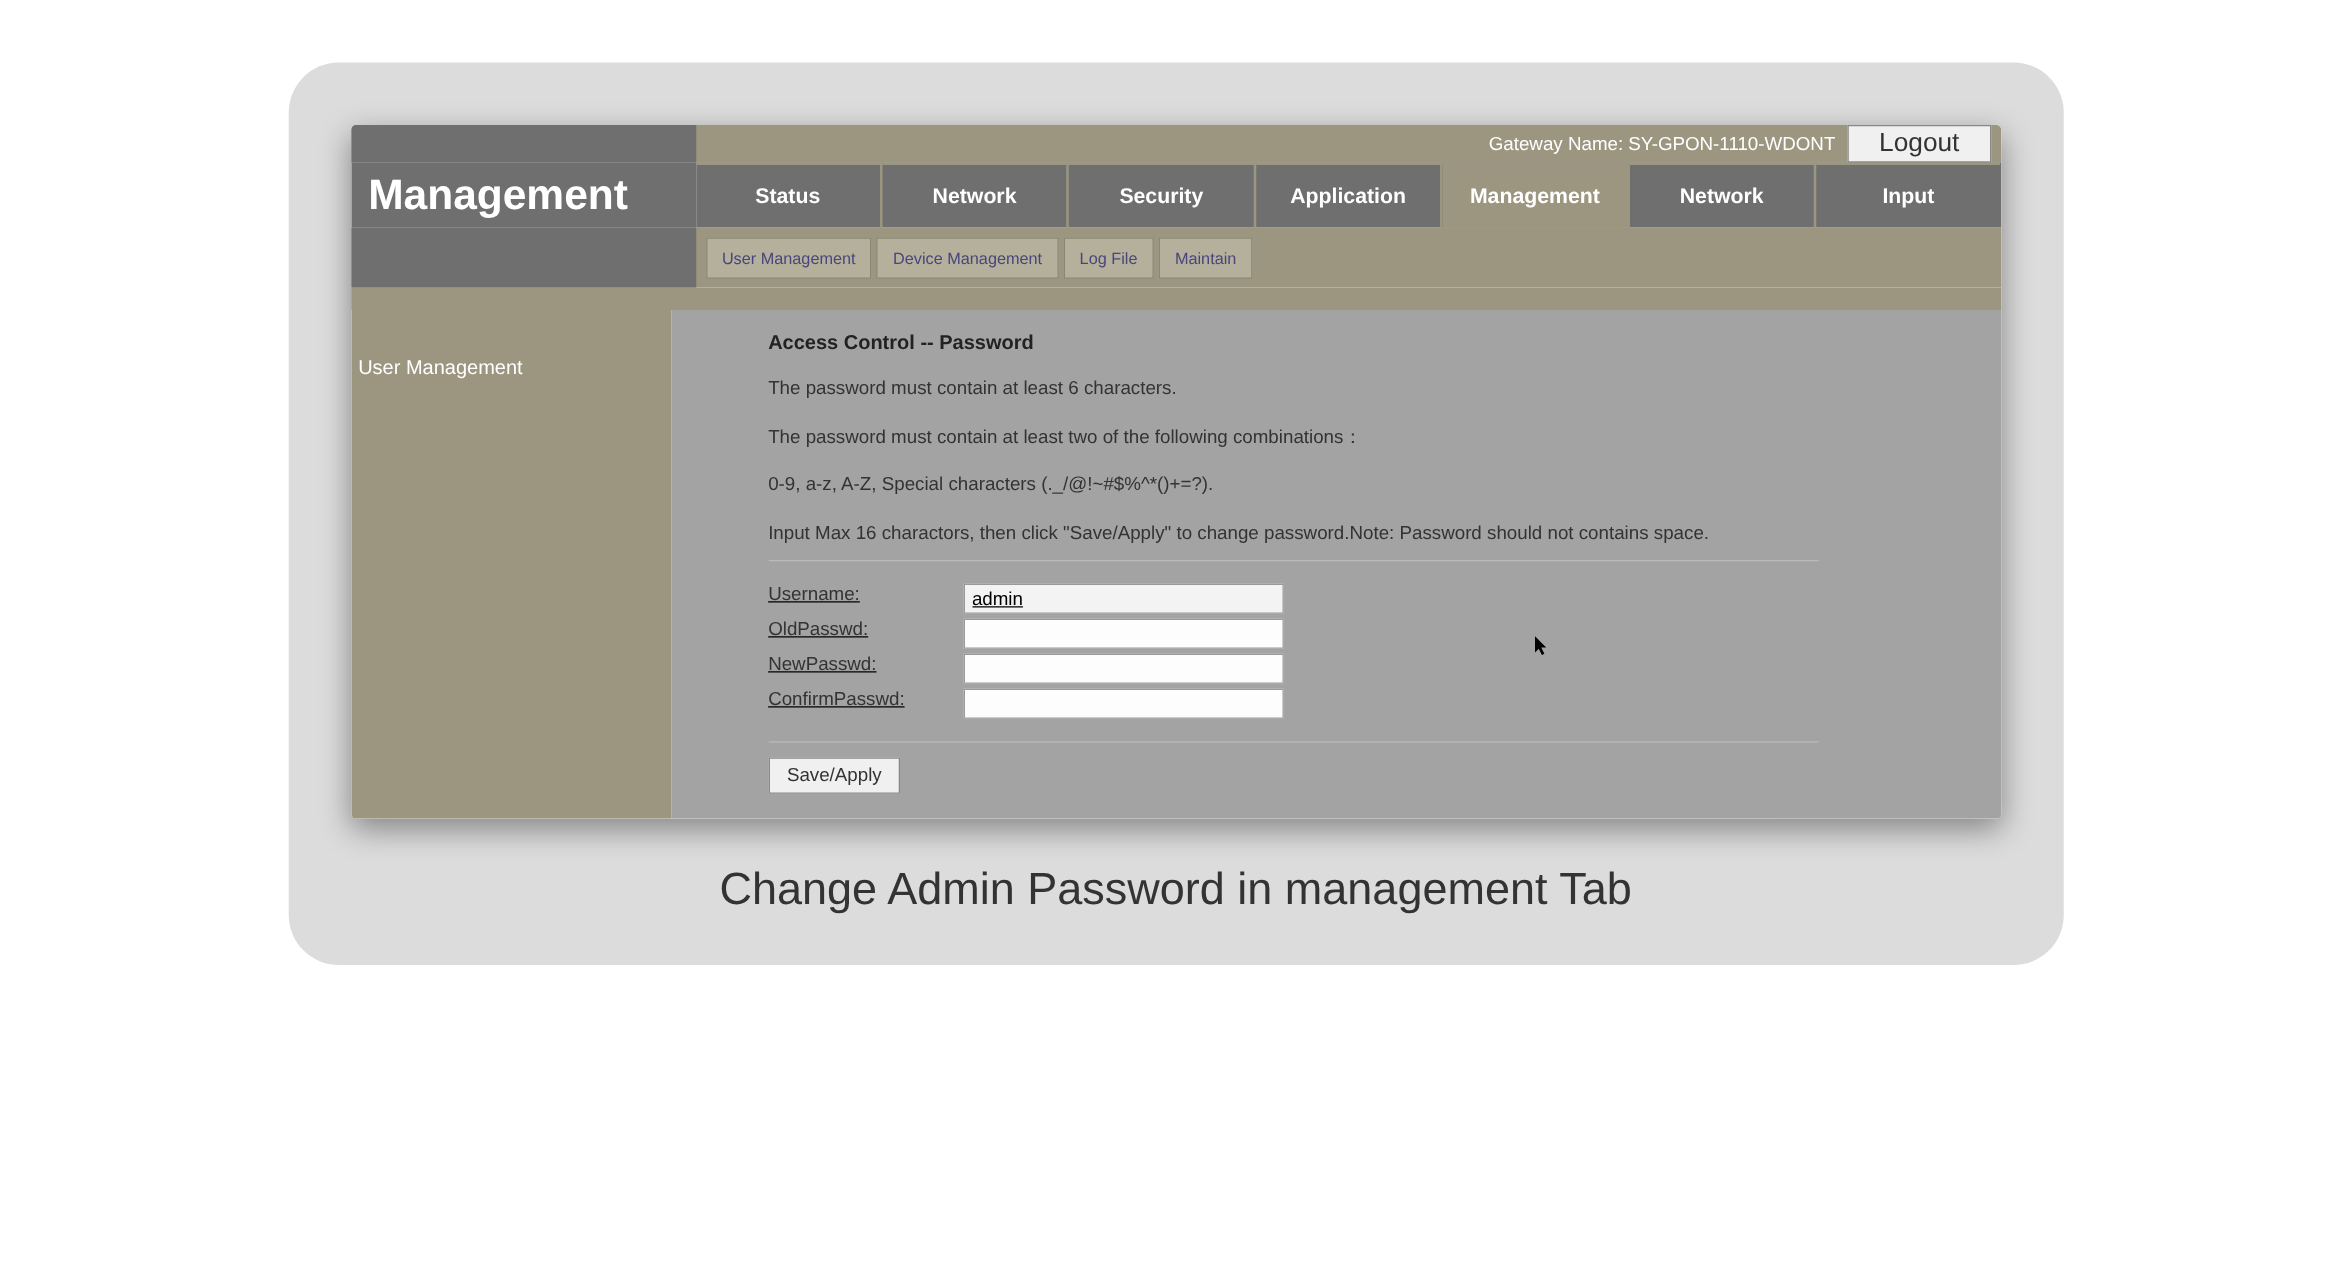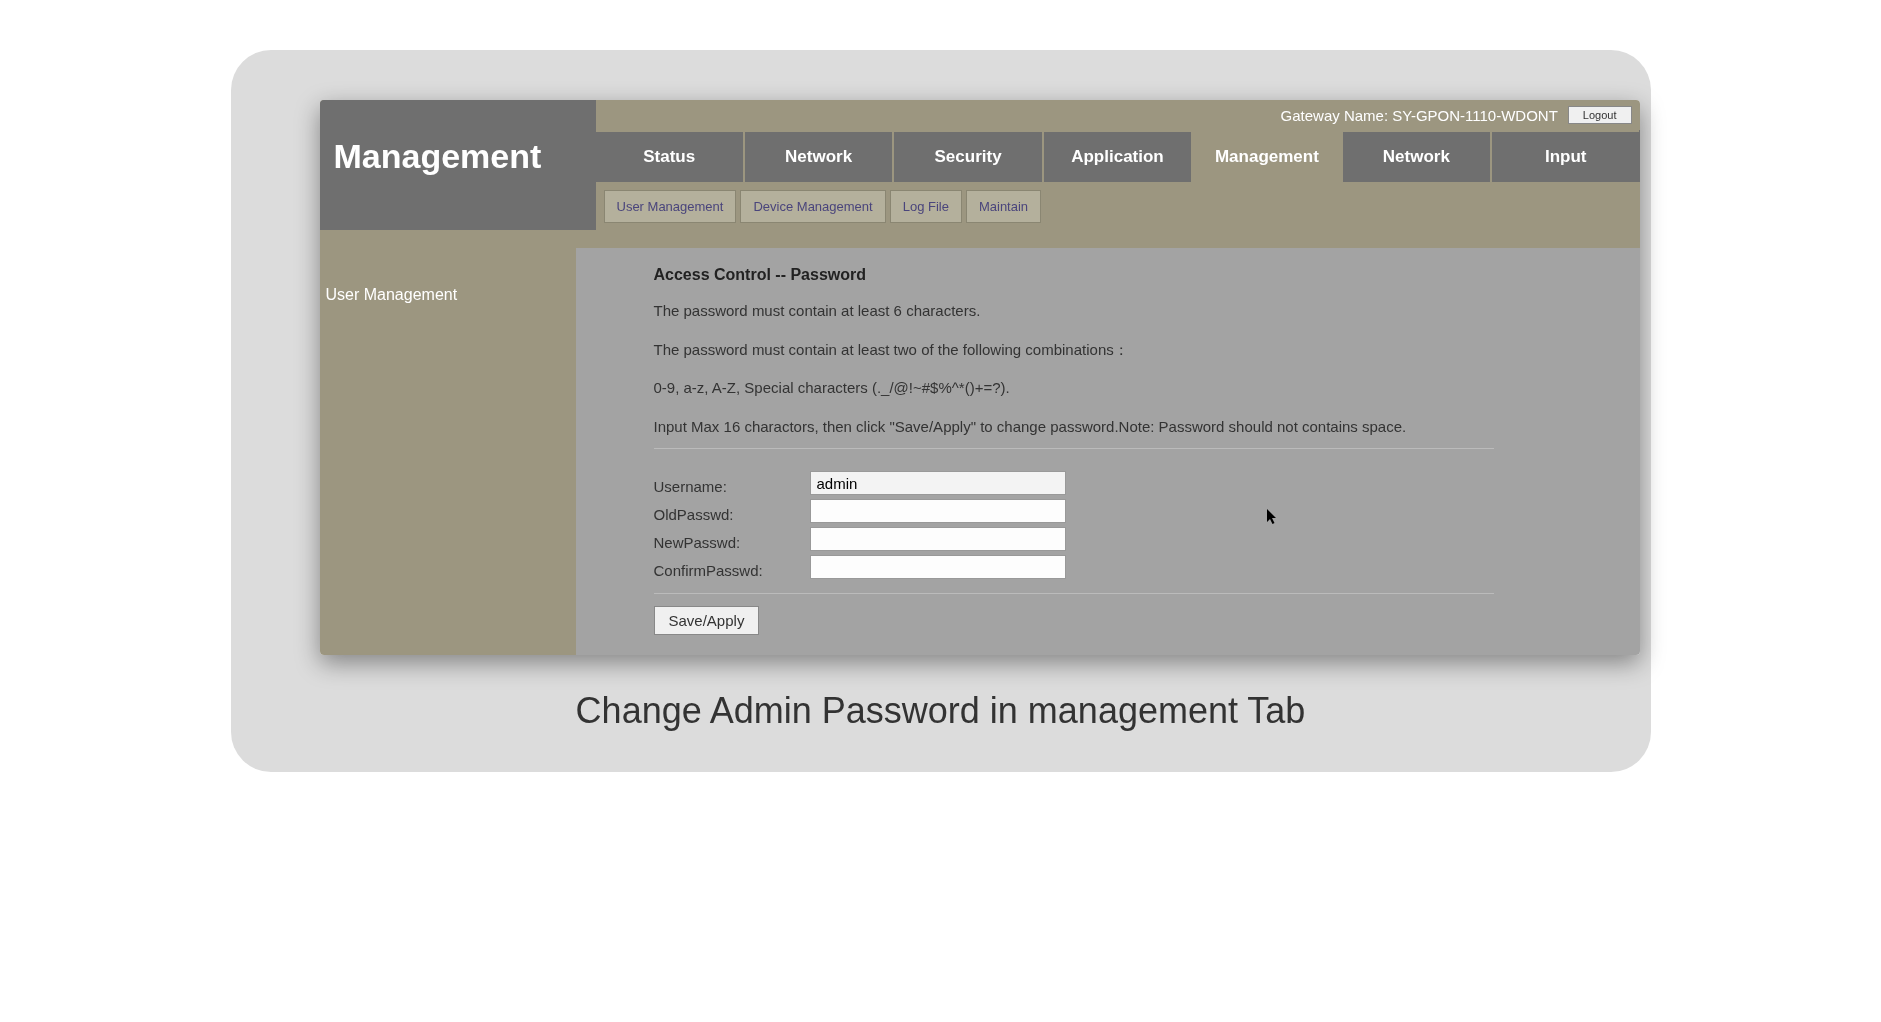--- a/index.html
+++ b/index.html
@@ -22,21 +22,20 @@
       background: #dcdcdc;
       border-radius: 40px;
       padding: 50px 50px 40px 50px;
     }
     .inner-window {
       width: 100%;
       background: #ffffff;
       box-shadow: 0 8px 25px rgba(0,0,0,0.4);
       border-radius: 4px;
       overflow: hidden;
-      margin-left: 39px;
     }
     
     .top-header {
       display: flex;
       height: 30px;
       background: #9c9680;
       align-items: center;
     }
     .top-header-left-spacer {
       width: 276px;
@@ -51,22 +50,22 @@
       padding-right: 8px;
       gap: 10px;
     }
     .gateway-name {
       color: #ffffff;
       font-size: 15px;
     }
     .logout-btn {
       background: #f0f0f0;
       border: 1px solid #888;
-      font-size: 11px;
-      padding: 2px 14px;
+      font-size: 21px;
+      padding: 2px 24px;
       cursor: pointer;
       color: #333;
     }
     
     .main-row {
       display: flex;
       height: 52px;
       justify-content: space-between;
     }
     .management-title {
@@ -174,22 +173,23 @@
       padding-bottom: 10px;
       border-bottom: 1px solid #bbb;
       width: 840px;
     }
     .form-table {
       margin-top: 18px;
       width: 840px;
     }
     .form-row {
       display: flex;
-      align-items: flex-end;
+      align-items: flex-start;
       height: 28px;
+      text-decoration: underline;
     }
     .form-label {
       width: 156px;
       font-size: 15px;
       color: #333;
     }
     .form-input {
       width: 256px;
       height: 24px;
       border: 1px solid #999;

